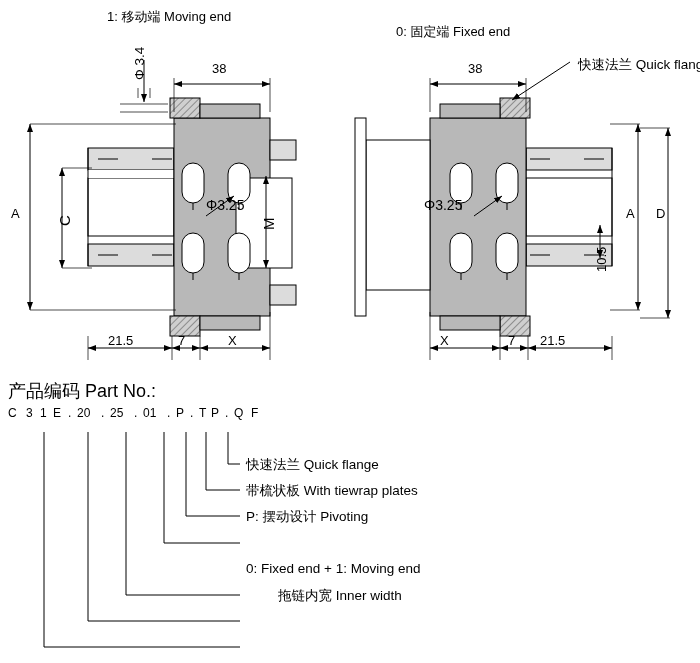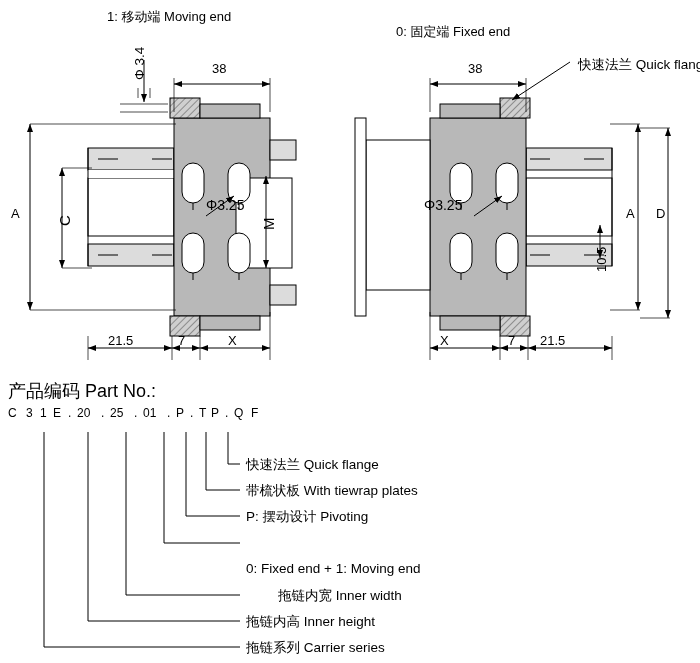--- a/index.html
+++ b/index.html
@@ -211,16 +211,14 @@
   <div class="lbl" style="left:8px;top:382px;font-size:18px;">产品编码 Part No.:</div>
   <div class="partno">
     <span style="width:18px;">C</span><span style="width:14px;">3</span><span style="width:13px;">1</span><span style="width:15px;">E</span><span style="width:9px;">.</span><span style="width:24px;">20</span><span style="width:9px;">.</span><span style="width:24px;">25</span><span style="width:9px;">.</span><span style="width:24px;">01</span><span style="width:9px;">.</span><span style="width:14px;">P</span><span style="width:9px;">.</span><span style="width:12px;">T</span><span style="width:14px;">P</span><span style="width:9px;">.</span><span style="width:17px;">Q</span><span style="width:13px;">F</span>
   </div>
 
   <div class="legend" style="left:246px;top:456px;">快速法兰 Quick flange</div>
   <div class="legend" style="left:246px;top:482px;">带梳状板 With tiewrap plates</div>
   <div class="legend" style="left:246px;top:508px;">P: 摆动设计 Pivoting</div>
   <div class="legend" style="left:246px;top:561px;">0: Fixed end + 1: Moving end</div>
   <div class="legend" style="left:246px;top:587px;margin-left:32px;">拖链内宽 Inner width</div>
-  <div class="legend" style="left:246px;top:613px;">拖链内高 Inner height</div>
-  <div class="legend" style="left:246px;top:639px;">拖链系列 Carrier series</div>
 
 </div>
 
 </body></html>

